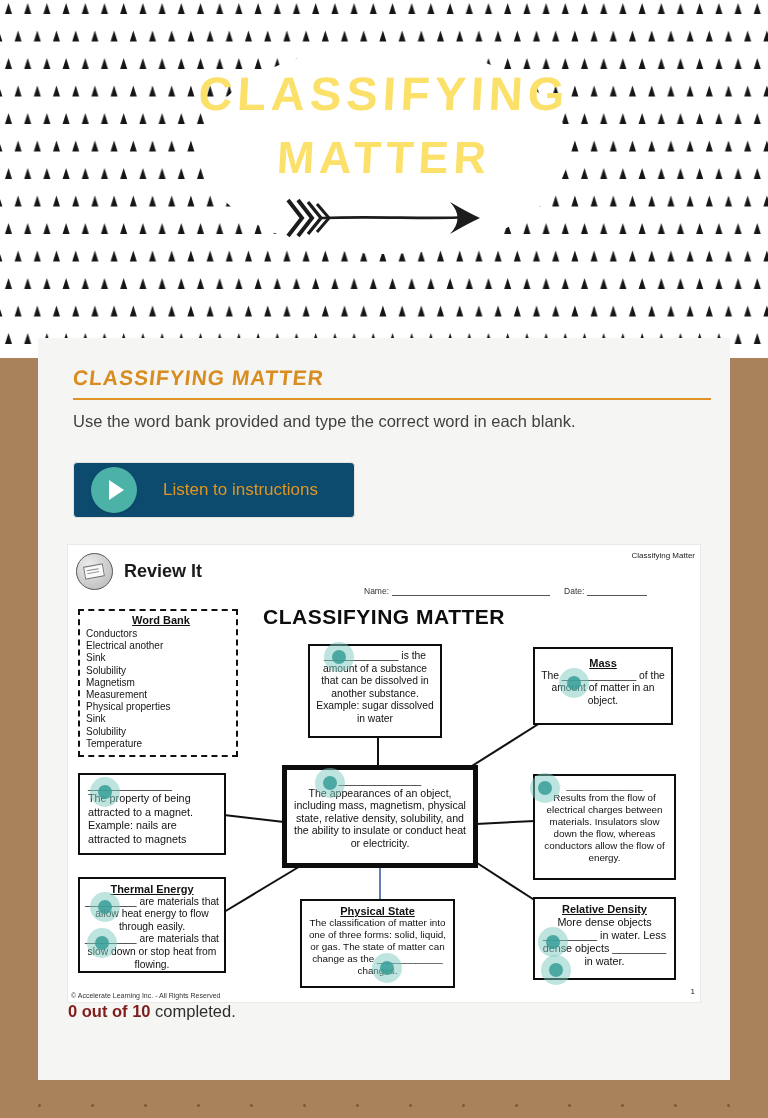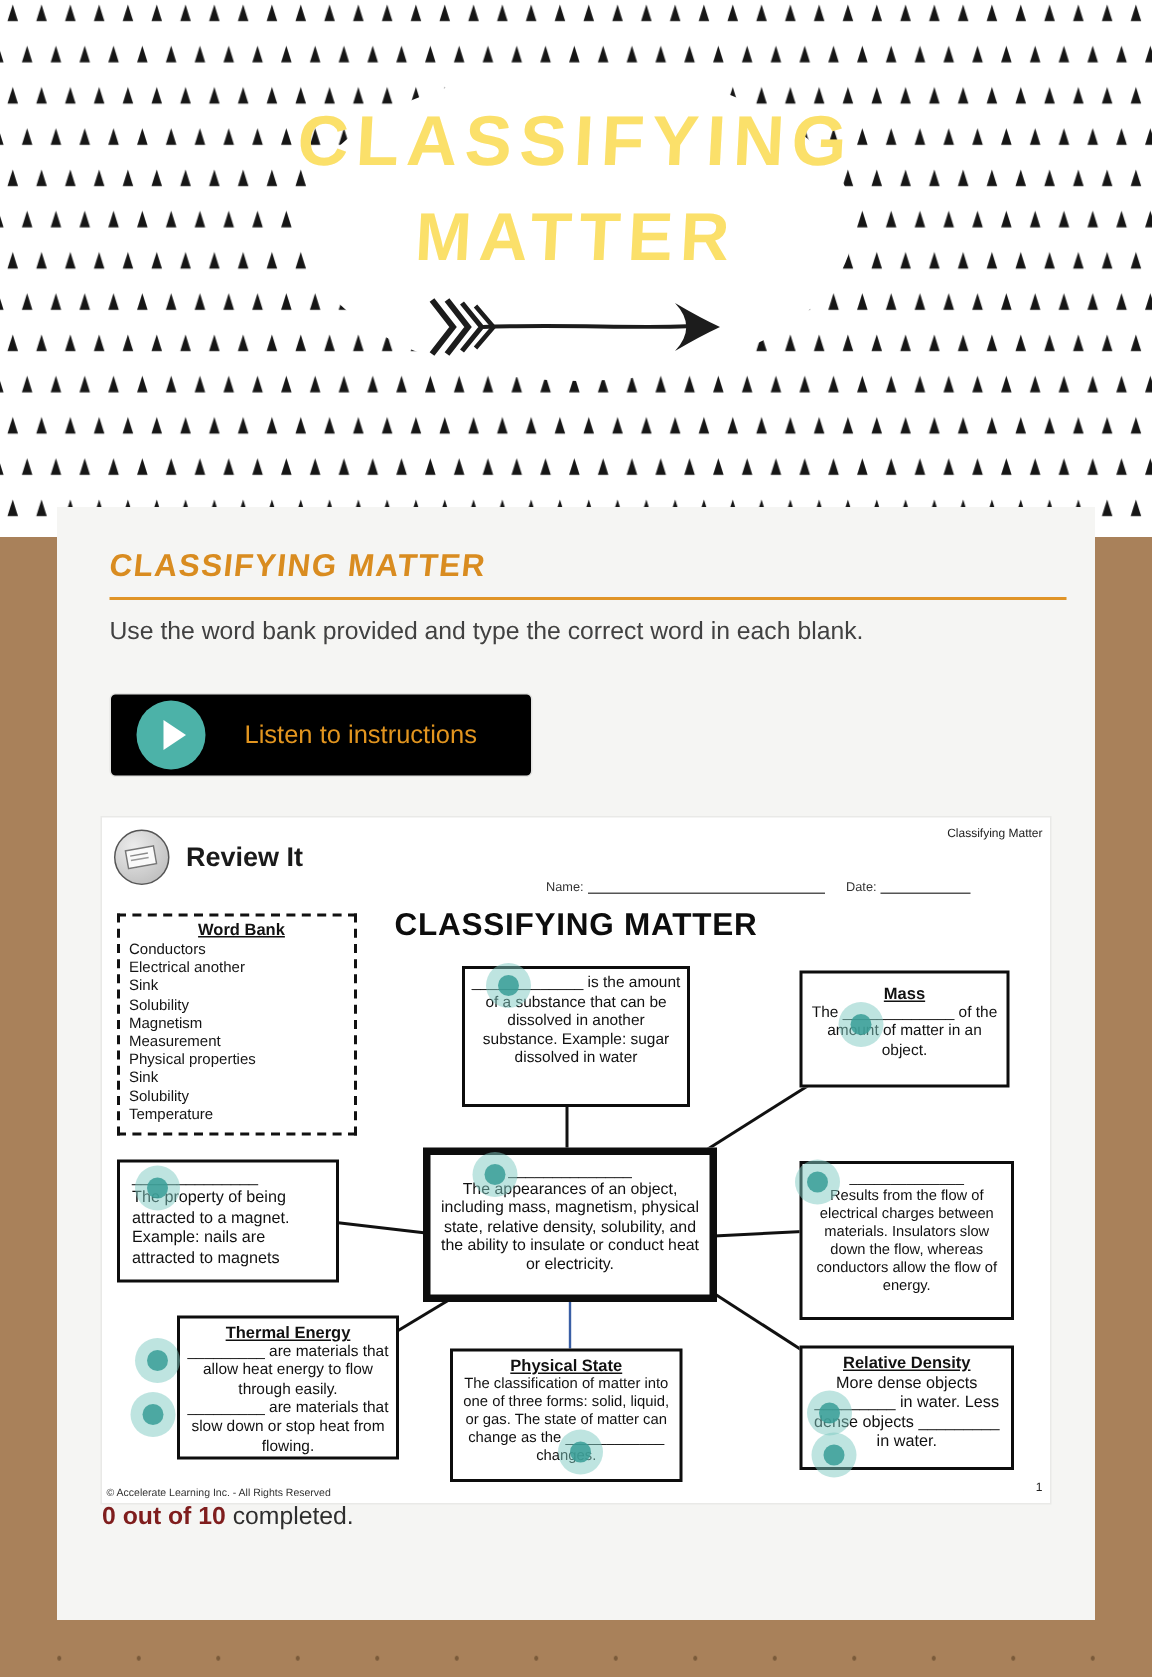--- a/index.html
+++ b/index.html
@@ -25,21 +25,21 @@
   .arrow-wrap{position:absolute;left:282px;top:194px;}
 
   
   .card{position:absolute;left:38px;top:338px;width:692px;height:742px;
     background:#f5f5f3;box-sizing:border-box;}
   .card-heading{position:absolute;left:35px;top:28px;margin:0;
     font-size:21px;font-weight:bold;letter-spacing:1px;color:#d98c20;transform:skewX(-6deg);}
   .heading-divider{position:absolute;left:35px;top:60px;width:638px;height:2px;background:#e09427;}
   .instructions{position:absolute;left:35px;top:74px;margin:0;font-size:16.5px;color:#414141;}
   .listen-btn{position:absolute;left:35px;top:124px;width:282px;height:56px;
-    background:#000000;border:1px solid #e3e3e1;border-radius:4px;cursor:pointer;
+    background:#0c4a6e;border:1px solid #e3e3e1;border-radius:4px;cursor:pointer;
     display:flex;align-items:center;padding:0;text-align:left;}
   .play-circle{width:46px;height:46px;border-radius:50%;background:#4cb2a8;
     margin-left:17px;position:relative;flex:0 0 auto;box-shadow:0 1px 2px rgba(0,0,0,.15);}
   .play-circle:after{content:"";position:absolute;left:18px;top:13px;border-style:solid;
     border-width:10px 0 10px 15px;border-color:transparent transparent transparent #fff;}
   .listen-label{margin-left:26px;font-size:17px;color:#e2951f;font-family:"Liberation Sans",sans-serif;}
 
   
   .worksheet{position:absolute;left:30px;top:207px;width:632px;height:457px;background:#fff;
     box-shadow:0 0 0 1px #e9e9e7;font-family:"Liberation Sans",sans-serif;color:#111;}
@@ -60,26 +60,26 @@
     font-size:21px;font-weight:bold;letter-spacing:.5px;color:#0d0d0d;}
 
   .wordbank{position:absolute;left:10px;top:64px;width:160px;height:148px;
     border:2px dashed #111;box-sizing:border-box;padding:3px 0 0 6px;}
   .wb-head{text-align:center;font-size:11px;font-weight:bold;text-decoration:underline;margin-bottom:2px;}
   .wb-item{font-size:10px;line-height:12.2px;color:#141414;}
 
   .ws-box{position:absolute;border:2px solid #0d0d0d;background:#fff;box-sizing:border-box;
     font-size:10.3px;line-height:12.6px;text-align:center;padding:4px 4px;}
   .ws-box .bx-head{font-weight:bold;text-decoration:underline;font-size:11px;}
-  .box-solubility{left:240px;top:99px;width:152px;height:94px;}
+  .box-solubility{left:240px;top:99px;width:134px;height:94px;}
   .box-mass{left:465px;top:102px;width:140px;height:78px;padding-top:8px;}
   .box-center{left:214px;top:220px;width:196px;height:103px;border-width:5px;font-size:10.6px;}
   .box-magnetism{left:10px;top:228px;width:148px;height:82px;text-align:left;padding-left:8px;font-size:10.8px;line-height:13.4px;}
   .box-electrical{left:465px;top:229px;width:143px;height:106px;font-size:9.8px;line-height:12px;}
-  .box-thermal{left:10px;top:332px;width:148px;height:96px;font-size:10.3px;margin-left:40px;}
+  .box-thermal{left:10px;top:332px;width:148px;height:96px;font-size:10.3px;}
   .box-physical{left:232px;top:354px;width:155px;height:89px;font-size:9.9px;line-height:12px;}
   .box-density{left:465px;top:352px;width:143px;height:83px;font-size:10.8px;line-height:13px;}
   .connectors{position:absolute;left:0;top:0;}
 
   .blank-dot{position:absolute;width:30px;height:30px;border-radius:50%;
     background:rgba(125,201,193,.5);cursor:pointer;}
   .blank-dot:after{content:"";position:absolute;left:8px;top:8px;width:14px;height:14px;
     border-radius:50%;background:rgba(56,158,150,.85);}
 
   .ws-copyright{position:absolute;left:3px;bottom:3px;font-size:7px;color:#333;}

